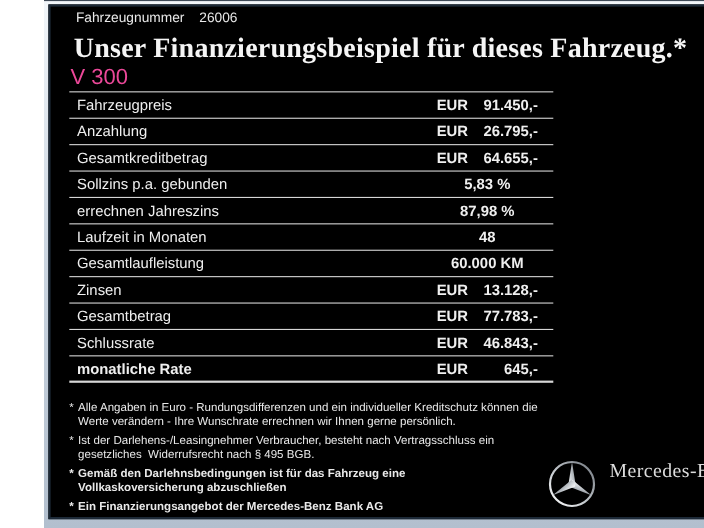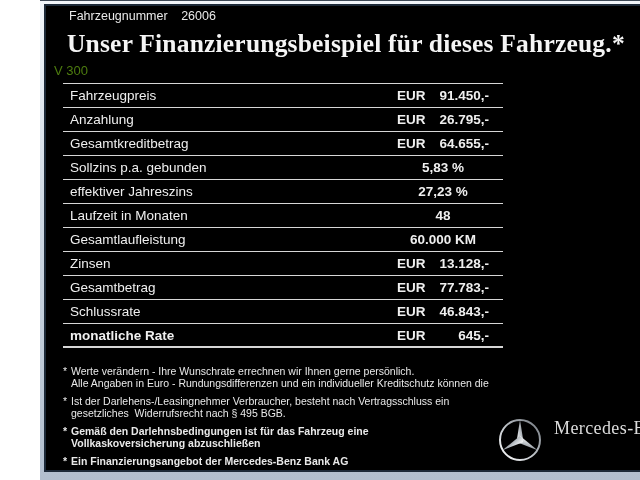--- a/index.html
+++ b/index.html
@@ -36,22 +36,22 @@
     margin: 0;
     font-family: "Liberation Serif", serif;
     font-weight: 700;
     font-size: 25.5px;
     line-height: 32px;
     letter-spacing: 0.2px;
     color: #f5f5f5;
     white-space: nowrap;
   }
   .model {
-    position: absolute; left: 8px; top: 56px;
-    font-size: 13px; line-height: 17px; color: #4d7c0f;
+    position: absolute; left: 18px; top: 56px;
+    font-size: 20px; line-height: 17px; color: #ec4899;
   }
   .fin-table {
     position: absolute; left: 17px; top: 77px;
     width: 440px;
     border-top: 1px solid #d6d6d6;
   }
   .row {
     height: 24px;
     display: flex;
     align-items: center;
@@ -129,22 +129,22 @@
           <span class="row-value has-cur">
             <span class="cur">EUR</span>
             <span class="amt">64.655,-</span>
           </span>
         </div>
         <div class="row">
           <span class="row-label">Sollzins p.a. gebunden</span>
           <span class="row-value centered">5,83 %</span>
         </div>
         <div class="row">
-          <span class="row-label">effektiver Jahreszins</span>
-          <span class="row-value centered">27,23 %</span>
+          <span class="row-label">errechnen Jahreszins</span>
+          <span class="row-value centered">87,98 %</span>
         </div>
         <div class="row">
           <span class="row-label">Laufzeit in Monaten</span>
           <span class="row-value centered">48</span>
         </div>
         <div class="row">
           <span class="row-label">Gesamtlaufleistung</span>
           <span class="row-value centered">60.000 KM</span>
         </div>
         <div class="row">
@@ -173,22 +173,22 @@
           <span class="row-value has-cur">
             <span class="cur">EUR</span>
             <span class="amt">645,-</span>
           </span>
         </div>
       </div>
 
     <div class="footnotes" id="footnotes">
         <div class="fn">
           <span class="marker">*</span>
+          <div class="fn-line">Alle Angaben in Euro - Rundungsdifferenzen und ein individueller Kreditschutz können die</div>
           <div class="fn-line">Werte verändern - Ihre Wunschrate errechnen wir Ihnen gerne persönlich.</div>
-          <div class="fn-line">Alle Angaben in Euro - Rundungsdifferenzen und ein individueller Kreditschutz können die</div>
         </div>
         <div class="fn">
           <span class="marker">*</span>
           <div class="fn-line">Ist der Darlehens-/Leasingnehmer Verbraucher, besteht nach Vertragsschluss ein</div>
           <div class="fn-line">gesetzliches  Widerrufsrecht nach § 495 BGB.</div>
         </div>
         <div class="fn bold">
           <span class="marker">*</span>
           <div class="fn-line">Gemäß den Darlehnsbedingungen ist für das Fahrzeug eine</div>
           <div class="fn-line">Vollkaskoversicherung abzuschließen</div>

